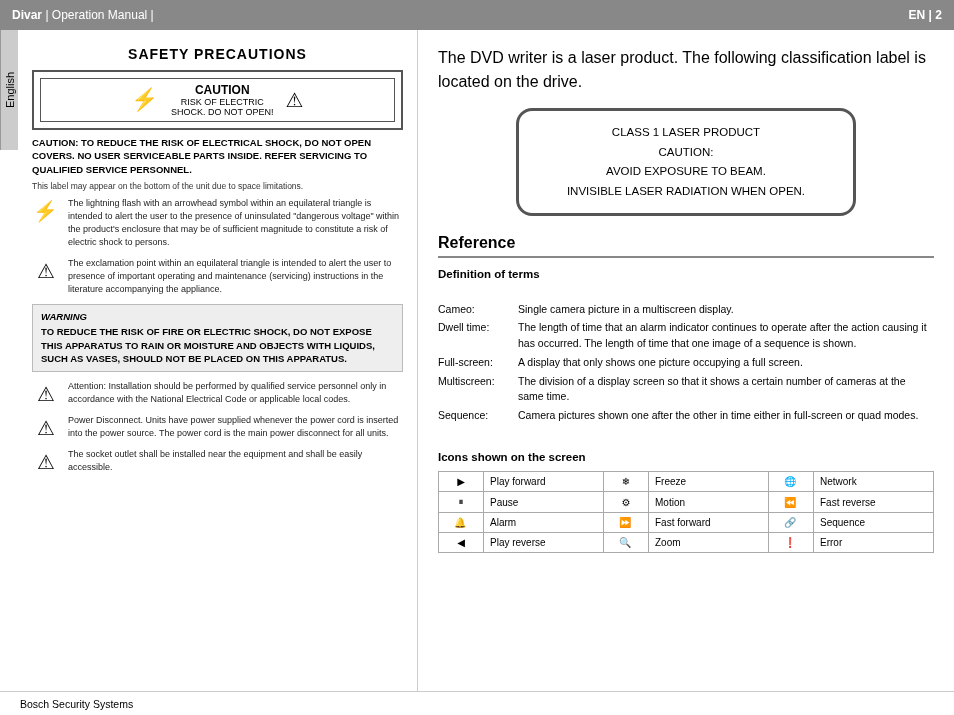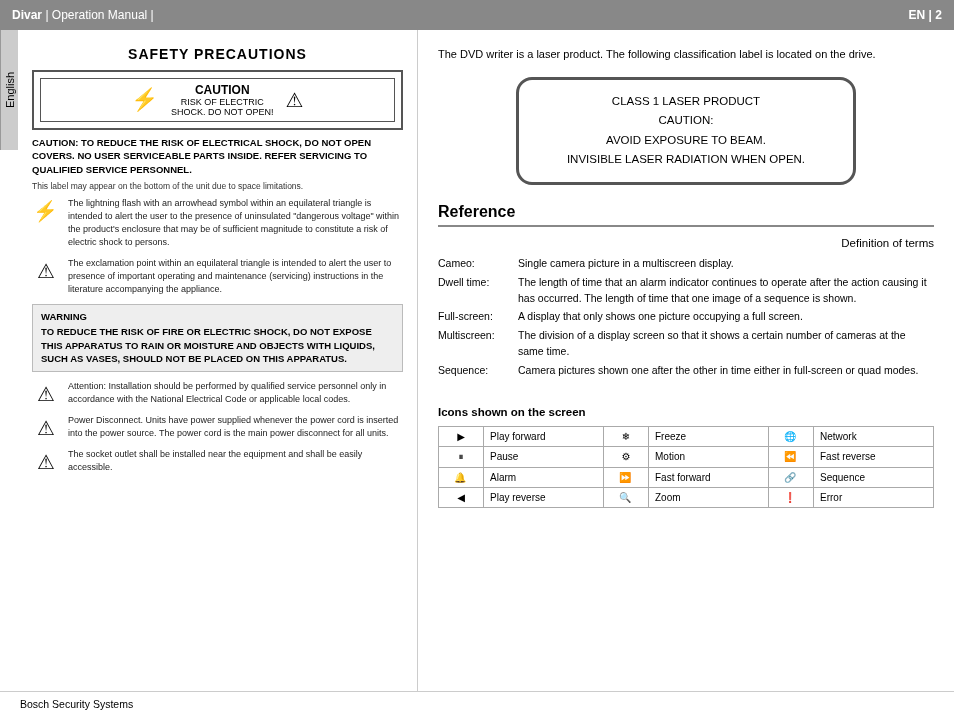--- a/index.html
+++ b/index.html
@@ -158,31 +158,32 @@
       background: #eee;
       border: 1px solid #bbb;
       padding: 6px 8px;
       margin: 8px 0;
     }
 
     .warning-title {
       font-weight: bold;
       font-size: 9.5px;
       margin-bottom: 3px;
+      font-style: italic;
     }
 
     .warning-text {
       font-size: 9.5px;
       font-weight: bold;
       line-height: 1.4;
     }
 
     
     .right-intro {
-      font-size: 11px;
+      font-size: 16px;
       line-height: 1.5;
       margin-bottom: 14px;
     }
 
     .laser-box {
       border: 3px solid #555;
       border-radius: 16px;
       padding: 12px 20px;
       text-align: center;
       margin: 0 auto 18px auto;
@@ -193,24 +194,23 @@
 
     .reference-title {
       font-size: 16px;
       font-weight: bold;
       border-bottom: 2px solid #888;
       padding-bottom: 4px;
       margin-bottom: 10px;
     }
 
     .def-title {
-      font-weight: normal;
+      font-weight: bold;
       font-size: 11.5px;
-      margin-bottom: 6px;
-      text-align: right;
+      margin-bottom: 20px;
     }
 
     .def-table {
       width: 100%;
       border-collapse: collapse;
       font-size: 10.5px;
       margin-bottom: 26px;
     }
 
     .def-table td {

